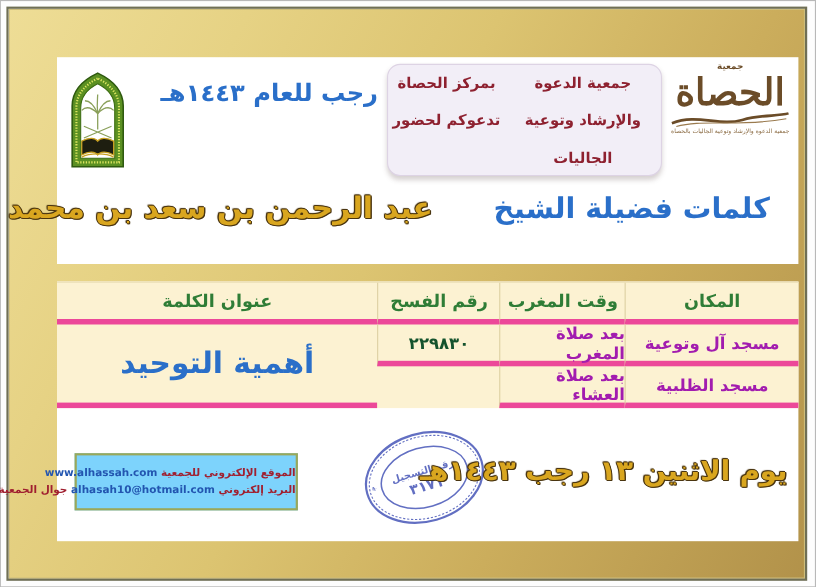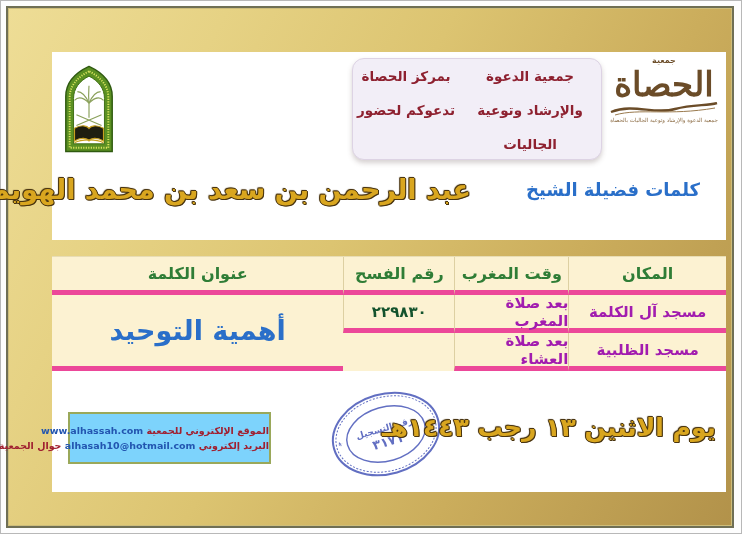--- a/index.html
+++ b/index.html
@@ -28,21 +28,21 @@
           color:#8e2130;font-weight:bold;font-size:13.5px;line-height:34px;}
   .hassah-logo{position:absolute;left:556px;top:4px;width:112px;height:86px;text-align:center;
           color:#6b4c28;}
   .hassah-logo .word-top{font-size:8px;font-weight:bold;line-height:10px;}
   .hassah-logo .big-name{font-family:"DejaVu Serif","Liberation Serif",serif;
           font-size:34px;line-height:36px;font-weight:bold;color:#6b4c28;}
   .hassah-logo svg{display:block;margin:0 auto;}
   .hassah-logo .tagline{font-size:5.5px;color:#8a6a42;line-height:8px;white-space:nowrap;}
   .speaker-row{position:absolute;left:12px;top:122px;width:650px;display:flex;
           align-items:center;gap:55px;padding-right:14px;box-sizing:border-box;}
-  .speaker-prefix{color:#2a6fc9;font-weight:bold;font-size:18px;white-space:nowrap;}
+  .speaker-prefix{color:#2a6fc9;font-weight:bold;font-size:26px;white-space:nowrap;}
   .gold-outline{color:#d9a61f;font-weight:bold;white-space:nowrap;
           text-shadow:1px 0 0 #4a3510,-1px 0 0 #4a3510,0 1px 0 #4a3510,0 -1px 0 #4a3510,
                       1px 1px 0 #4a3510,-1px -1px 1px #4a3510;}
   .speaker-name{font-size:27px;}
 
   
   .sched-table{position:absolute;left:0;top:0;width:674px;height:114px;
           display:grid;grid-template-columns:23.4% 16.9% 16.5% 43.2%;
           grid-template-rows:38px 38px 38px;
           background:#fcf2d2;border-top:1px solid #e8ddb4;}
@@ -88,20 +88,21 @@
             <path d="M30,40 C34,31 38,28 42,28"></path>
             <path d="M30,40 C29,31 30,25 30,22"></path>
             <path d="M17,63 L43,52 M17,52 L43,63"></path>
           </g>
           <path d="M15,66 C22,62 28,63 30,66 C32,63 38,62 45,66 L45,79 C38,75 32,76 30,79 C28,76 22,75 15,79 Z" fill="#1e1e10" stroke="#c8a020" stroke-width="1.2"></path>
           <path d="M15,81 C22,77 38,77 45,81" fill="none" stroke="#c8a020" stroke-width="1.2"></path>
         </svg>
       </div>
 
       <div class="program-title">
+        <div class="l2">رجب للعام ١٤٤٣هـ</div>
       </div>
 
       <div class="invite-box">
         <div>جمعية الدعوة والإرشاد وتوعية الجاليات</div>
         <div>بمركز الحصاة تدعوكم لحضور</div>
       </div>
 
       <div class="hassah-logo">
         <div class="word-top">جمعية</div>
         <div class="big-name">الحصاة</div>
@@ -119,21 +120,21 @@
     </div>
 
     <div class="card lower-card">
 
       <div class="sched-table">
         <div class="cell th">المكان</div>
         <div class="cell th">وقت المغرب</div>
         <div class="cell th">رقم الفسح</div>
         <div class="cell th last">عنوان الكلمة</div>
 
-        <div class="cell loc">مسجد آل الكلمة</div>
+        <div class="cell loc">مسجد آل وتوعية</div>
         <div class="cell time">بعد صلاة المغرب</div>
         <div class="cell permit">٢٢٩٨٣٠</div>
 
         <div class="cell last lecture">أهمية التوحيد</div>
 
         <div class="cell loc">مسجد الظلبية</div>
         <div class="cell time">بعد صلاة العشاء</div>
       </div>
 
       <div class="contact-box">

